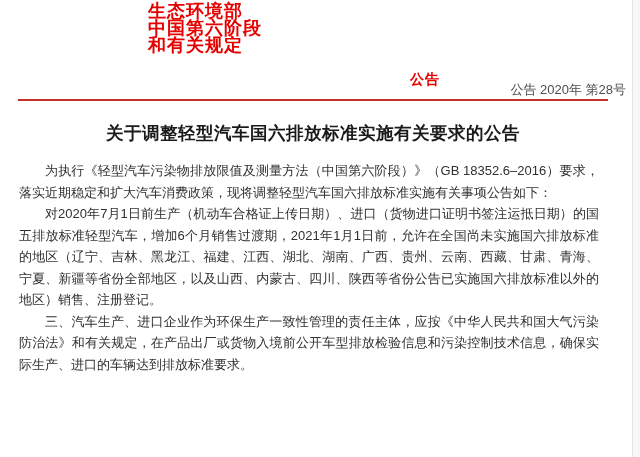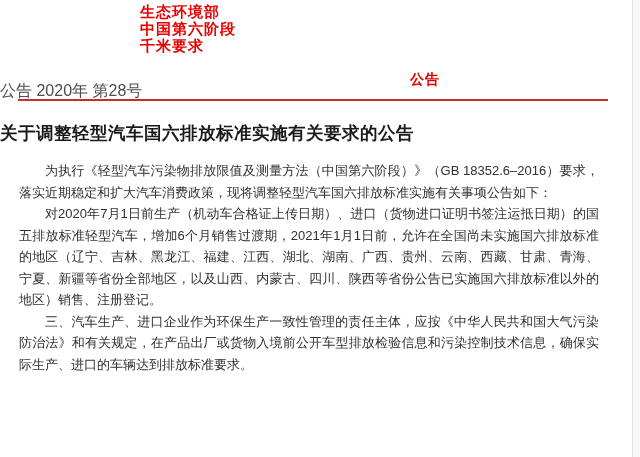--- a/index.html
+++ b/index.html
@@ -13,54 +13,55 @@
   }
   .edge-strip {
     position: absolute;
     top: 0; right: 0;
     width: 7px; height: 100%;
     background: #f7f7f9;
     border-left: 1px solid #e3e3e6;
   }
   .ministries {
     position: absolute;
-    left: 140px; top: 3px;
-    font-size: 15px;
+    left: 148px; top: 3px;
+    font-size: 18px;
     font-weight: 700;
     line-height: 17px;
     color: #e60000;
     letter-spacing: 1px;
   }
   .announcement-word {
     position: absolute;
     left: 410px; top: 28px;
     font-size: 14px;
     font-weight: 700;
     color: #e60000;
     letter-spacing: 1px;
     margin-top: 43px;
   }
   .doc-number {
     position: absolute;
     left: 0; top: 81px;
     width: 626px;
-    text-align: left;
-    font-size: 16px;
+    text-align: right;
+    font-size: 13px;
     color: #4d4d4d;
   }
   .red-line {
     position: absolute;
     left: 18px; top: 99px;
     width: 590px; height: 2px;
     background: #c5302d;
   }
   .doc-title {
     position: absolute;
     left: 0; top: 121px;
     width: 626px;
+    text-align: center;
     font-size: 17.5px;
     font-weight: 700;
     color: #1a1a1a;
     letter-spacing: 0.5px;
   }
   .doc-body {
     position: absolute;
     left: 19px; top: 160px;
     width: 580px;
     font-size: 13px;
@@ -74,21 +75,21 @@
   }
 </style>
 </head>
 <body>
 
 <div class="edge-strip"></div>
 
 <div class="ministries">
   <div>生态环境部</div>
   <div>中国第六阶段</div>
-  <div>千米要求</div>
+  <div>和有关规定</div>
 </div>
 
 <div class="announcement-word">公告</div>
 
 <div class="doc-number">公告 2020年 第28号</div>
 
 <div class="red-line"></div>
 
 <div class="doc-title">关于调整轻型汽车国六排放标准实施有关要求的公告</div>
 

